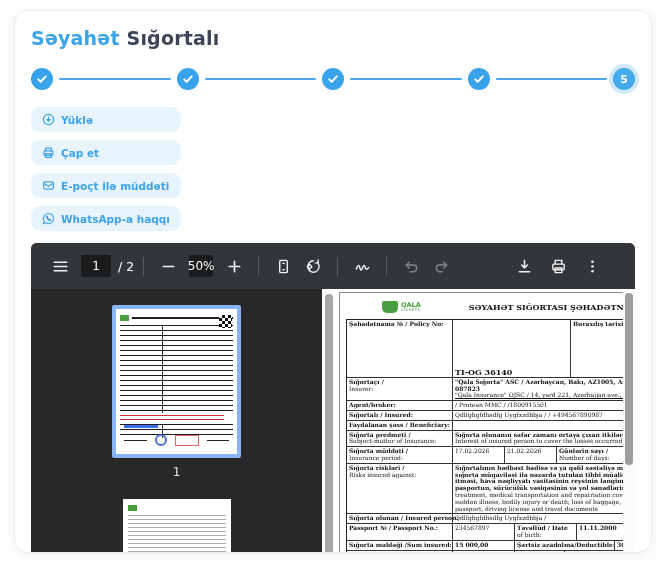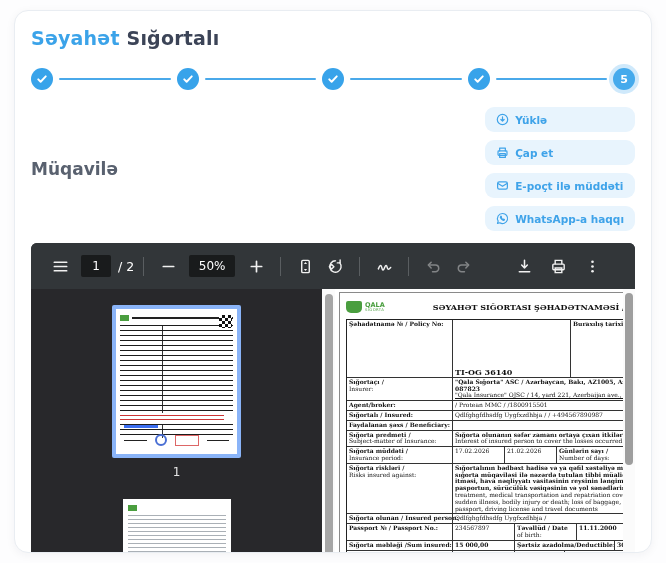--- a/index.html
+++ b/index.html
@@ -35,21 +35,21 @@
   .toolbar { height:46px; flex:none; background:#323639; display:flex; align-items:center;
     padding:0 28px 0 14px; color:#f1f1f1; }
   .tb-icon { width:30px; height:30px; display:flex; align-items:center; justify-content:center;
     flex:none; cursor:pointer; }
   .tb-icon svg { width:17px; height:17px; }
   .tb-sep { width:1px; height:19px; background:#5a5e61; margin:0 9px; flex:none; }
   .tb-box { background:#191b1c; color:#fff; height:22px; border-radius:2px;
     display:flex; align-items:center; justify-content:center; font-size:12px;
     border:none; text-align:center; font-family:"DejaVu Sans", sans-serif; }
   .page-box { width:30px; margin-left:6px; }
-  .zoom-box { width:46px; margin:0 6px; }
+  .zoom-box { width:24px; margin:0 6px; }
   .page-count { font-size:12.5px; margin-left:7px; color:#fff; }
   .dim svg { opacity:.42; }
   .tb-right { margin-left:auto; display:flex; align-items:center; gap:4px; }
 
   .viewer-body { flex:1; display:flex; min-height:0; }
   
   .sidebar { width:291px; flex:none; background:#28282b; position:relative; overflow:hidden; }
   .thumb-sel { margin:16px auto 0; width:129px; padding:4px; background:#8ab4f8; border-radius:2px; }
   .thumb-page { background:#fff; width:121px; height:145px; position:relative; padding:5px 4px; overflow:hidden; }
   .thumb2 { margin:20px auto 0; width:108px; height:132px; background:#fff; position:relative; padding:5px 5px; overflow:hidden; }
@@ -82,21 +82,21 @@
   .side-scroll .thumbv { position:absolute; left:2.5px; top:5px; width:8px; height:280px;
     background:#a6a6a6; border-radius:5px; }
 
   
   .main-view { flex:1; position:relative; background:#fff; overflow:hidden; min-width:0; }
   .page-clip { position:absolute; left:0; top:0; right:12px; bottom:12px; overflow:hidden; }
   .doc-page { position:absolute; left:4px; top:3px; width:432px; min-height:400px;
     background:#fff; border:1px solid #8a8a8a; border-right:none; border-bottom:none;
     padding:4px 3px 0 6px; font-family:"DejaVu Serif", serif; color:#111; }
   .doc-head { display:flex; align-items:center; height:20px; margin-bottom:2px; }
-  .doc-logo { display:flex; align-items:center; gap:3px; }
+  .doc-logo { display:flex; align-items:center; gap:3px;margin-left:36px; }
   .doc-logo-glyph { width:16px; height:12px; background:#4a9e3f; border-radius:2px 2px 5px 5px; }
   .doc-logo-text { color:#4a9e3f; font-family:"DejaVu Sans", sans-serif; line-height:1; }
   .doc-logo-text .l1 { font-size:6.5px; font-weight:bold; }
   .doc-logo-text .l2 { font-size:3.8px; letter-spacing:.4px; }
   .doc-title { font-size:8px; font-weight:bold; white-space:nowrap; margin-left:48px; }
   .doc-table { border:1px solid #222; }
   .doc-row { display:flex; border-top:1px solid #333; }
   .doc-row:first-child { border-top:none; }
   .doc-row > * + * { border-left:1px solid #333; }
   .doc-row.thick-bottom { border-bottom:2px solid #555; }
@@ -149,21 +149,20 @@
     <div class="step-circle">
       <svg viewBox="0 0 16 16" fill="none" stroke="#fff" stroke-width="2.6" stroke-linecap="round" stroke-linejoin="round">
           <path d="M3 8.5l3.2 3.2L13 4.5"></path>
         </svg>
     </div>
     <div class="step-line"></div>
     <div class="step-circle current">5</div>
   </div>
 
   <div class="section-row">
-    <div class="section-title">Müqavilə</div>
     <div class="btn-group">
       <button class="action-btn">
         <svg viewBox="0 0 16 16" fill="none" stroke="#3fa3e9" stroke-width="1.5" stroke-linecap="round" stroke-linejoin="round">
             <circle cx="8" cy="8" r="6.4"></circle>
             <path d="M8 4.8v5M6 8l2 2 2-2"></path>
           </svg>
         <span>Yüklə</span>
       </button>
       <button class="action-btn">
         <svg viewBox="0 0 16 16" fill="none" stroke="#3fa3e9" stroke-width="1.5" stroke-linecap="round" stroke-linejoin="round">

